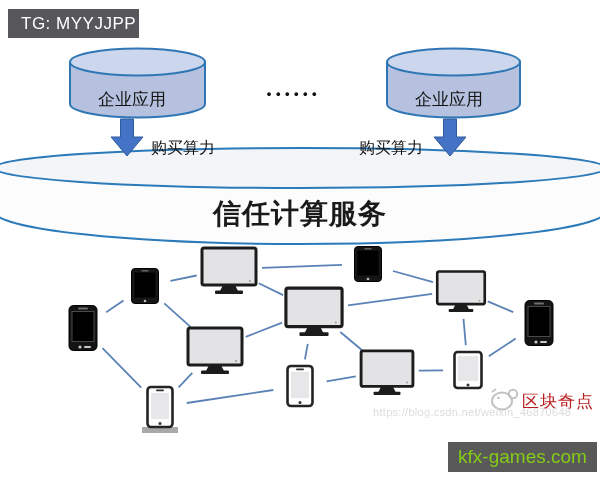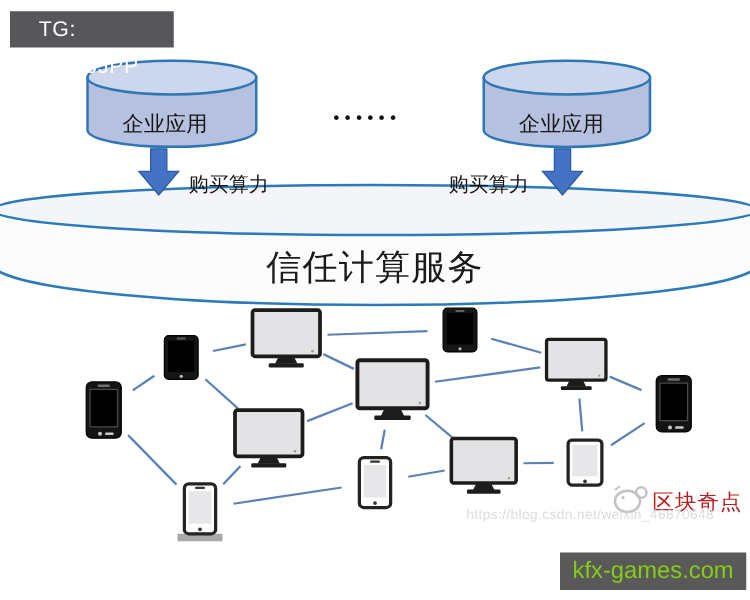--- a/index.html
+++ b/index.html
@@ -5,32 +5,32 @@
   html,body{margin:0;padding:0;background:#fff;}
   .stage{
     position:relative;width:600px;height:480px;background:#ffffff;
     overflow:hidden;font-family:"Liberation Sans",sans-serif;
   }
   .stage svg{position:absolute;left:0;top:0;}
   .lbl{position:absolute;color:#141414;white-space:nowrap;}
   .tg-badge{
     position:absolute;left:8px;top:9px;width:131px;height:29px;
     background:#57575b;color:#ffffff;font-size:17px;line-height:29px;
-    padding-left:23px;box-sizing:border-box;letter-spacing:.5px;
+    padding-left:13px;box-sizing:border-box;letter-spacing:.5px;
   }
   .cyl-label{width:124px;top:88px;text-align:center;font-size:17px;font-family:Liberation Serif, serif;}
   .cyl-label.left{left:70px;}
   .cyl-label.right{left:387px;}
   .dots{left:258px;top:86px;width:72px;text-align:center;font-size:13px;
         letter-spacing:4.5px;font-weight:bold;color:#111;}
   .arrow-label{top:138px;font-size:16px;}
   .arrow-label.left{left:151px;}
   .arrow-label.right{left:359px;}
   .disk-label{left:0;top:195px;width:600px;text-align:center;
-              font-size:28px;font-weight:400;color:#1a1a1a;letter-spacing:1px;}
+              font-size:28px;font-weight:700;color:#1a1a1a;letter-spacing:1px;}
   .wm-brand{left:522px;top:390px;font-size:17px;color:#b91c1c;letter-spacing:1px;}
   .wm-url{left:373px;top:406px;width:224px;font-size:11px;color:#dcdcdc;
           text-align:left;letter-spacing:.3px;}
   .footer-banner{
     position:absolute;left:448px;top:442px;width:149px;height:30px;
     background:#595959;color:#84cc16;font-size:19px;line-height:30px;
     text-align:center;
   }
 </style>
 </head>

